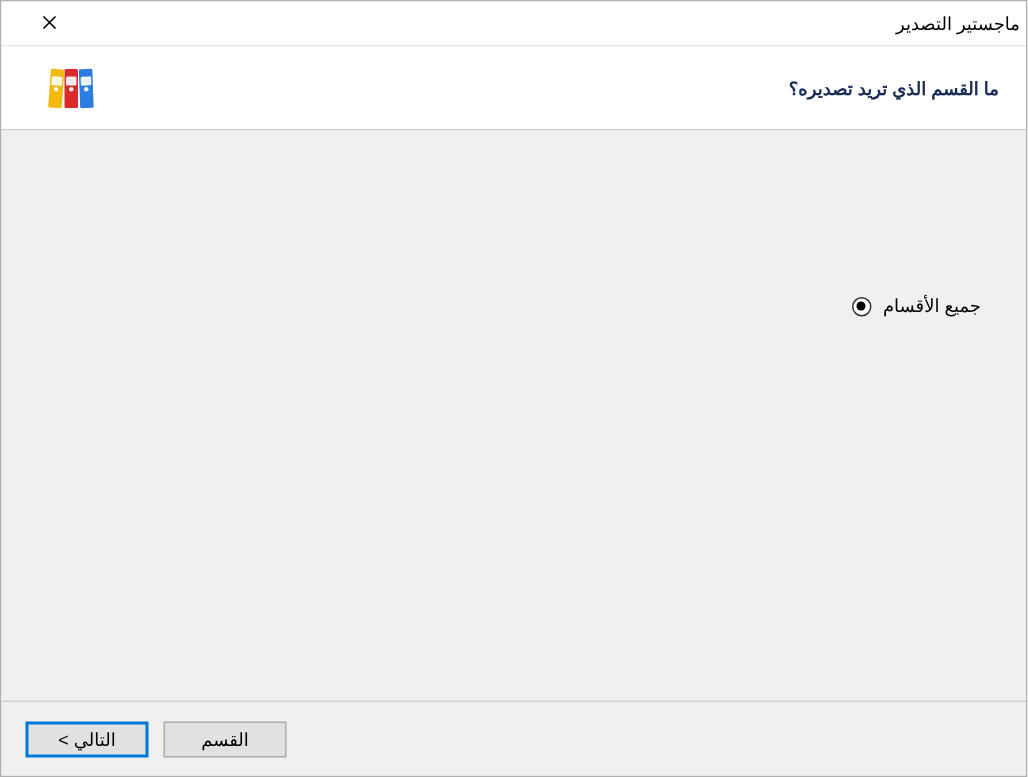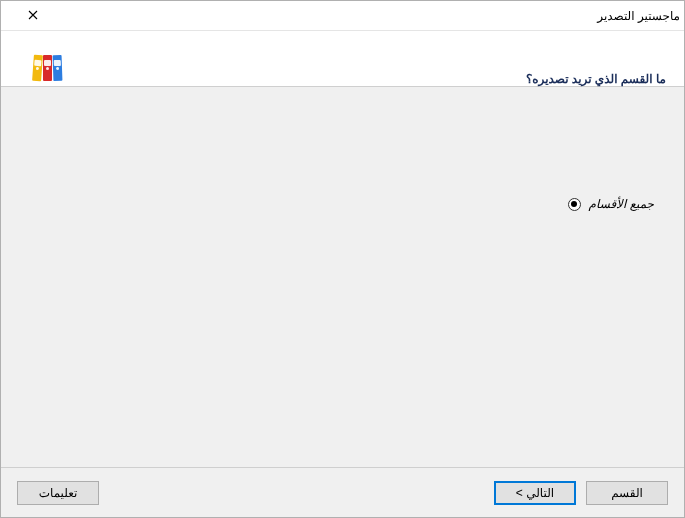--- a/index.html
+++ b/index.html
@@ -39,39 +39,38 @@
     background: transparent;
     border: none;
     cursor: pointer;
   }
   .titlebar .close svg { width: 10px; height: 10px; }
   .header {
     height: 56px;
     background: #fff;
     border-bottom: 1px solid #cfcfcf;
     display: flex;
-    align-items: flex-end;
+    align-items: center;
     justify-content: space-between;
     padding: 0 18px 0 26px;
     flex-direction: row-reverse;
   }
   .header .question {
     font-size: 12px;
     font-weight: bold;
     color: #1b2e5a;
   }
   .header .icon-wrap {
     width: 40px; height: 36px;
     display: flex; align-items: center; justify-content: center;
   }
   .content {
     flex: 1;
     background: #f0f0f0;
     padding: 110px 30px 20px 30px;
-    font-style: italic;
   }
   .radio-group { display: flex; flex-direction: column; gap: 18px; }
   .radio-row {
     display: flex;
     align-items: center;
     gap: 8px;
     flex-direction: row-reverse;
     justify-content: flex-end;
     cursor: pointer;
   }
@@ -184,21 +183,18 @@
         <span class="radio-circle checked"></span>
         <span class="radio-label">جميع الأقسام</span>
       </label>
 
 
     </div>
   </div>
 
   <div class="footer">
     <div class="right-group">
-      <button class="btn">تعليمات</button>
-    </div>
-    <div class="right-group">
       <button class="btn primary">التالي &gt;</button>
       <button class="btn">القسم</button>
     </div>
   </div>
 
 </div>
 
 </body></html>

